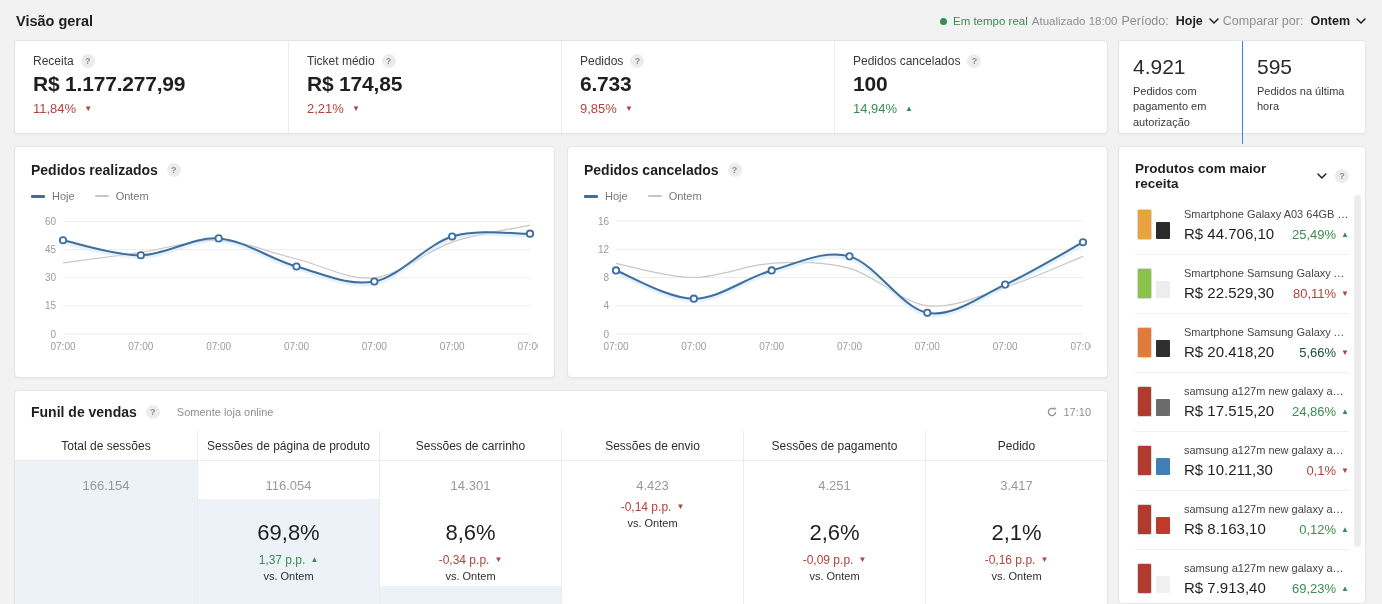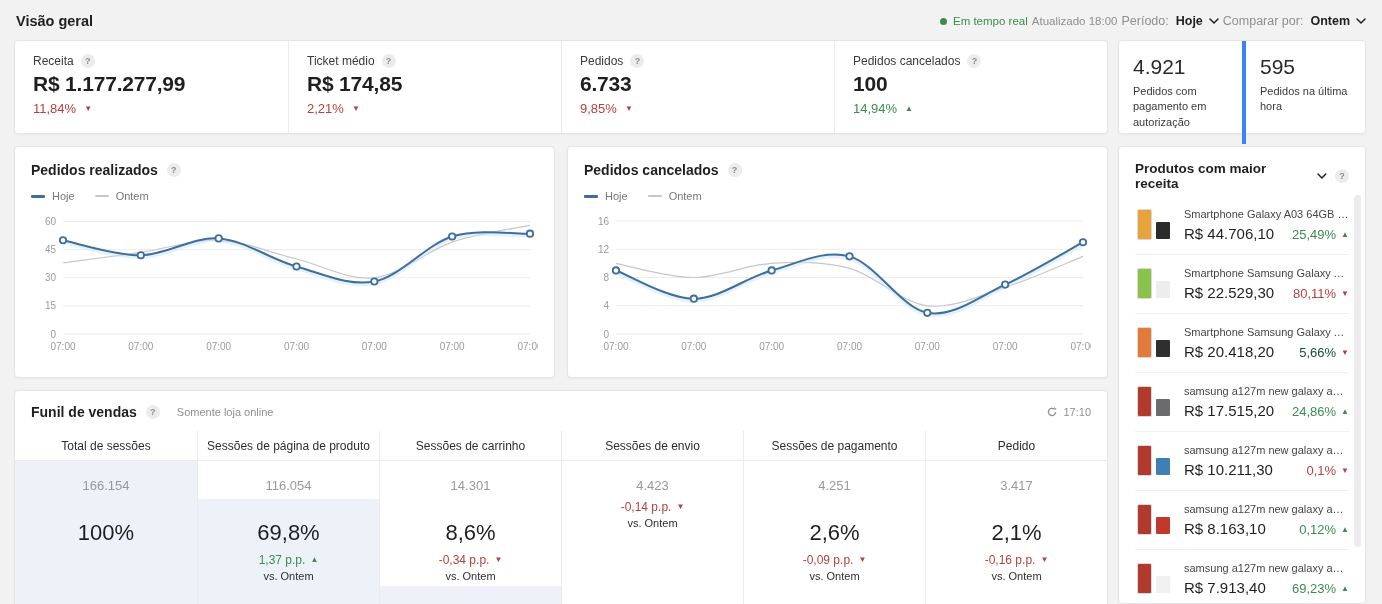--- a/index.html
+++ b/index.html
@@ -27,21 +27,21 @@
   .kpi-card { display:grid; grid-template-columns:repeat(4,1fr); height:94px; }
   .kpi { padding:13px 18px; }
   .kpi + .kpi { border-left:1px solid #ebebec; }
   .kpi-label { font-size:12px; color:#3a3a3c; display:flex; gap:7px; align-items:center; }
   .kpi-value { font-size:21px; font-weight:700; margin-top:4px; letter-spacing:-.2px; }
   .kpi-change { font-size:13px; margin-top:5px; display:flex; align-items:center; gap:8px; }
   .tri { font-size:8px; line-height:1; }
   .help { width:14px; height:14px; border-radius:50%; background:#ececed; color:#8c8c8e; font-size:9px; font-weight:700; display:inline-flex; align-items:center; justify-content:center; flex:none; cursor:pointer; }
   .mini-card { display:grid; grid-template-columns:1fr 1fr; height:94px; }
   .mini { padding:14px 14px; }
-  .mini + .mini { border-left:4px solid #3b82f6; }
+  .mini + .mini { border-left:1px solid #3b82f6; }
   .mini-value { font-size:21px; color:#2a2a2c; }
   .mini-label { font-size:11px; color:#3a3a3c; margin-top:5px; line-height:1.4; }
   
   .charts-row { display:grid; grid-template-columns:1fr 1fr; gap:12px; }
   .chart-card { height:232px; padding:15px 16px; }
   .chart-title { font-size:14px; font-weight:700; display:flex; gap:9px; align-items:center; }
   .legend { display:flex; gap:20px; margin-top:12px; }
   .legend-item { display:flex; align-items:center; gap:7px; font-size:11px; color:#77787a; cursor:pointer; }
   .legend-swatch { width:14px; border-radius:1px; }
   svg.chart { margin-top:4px; display:block; }
@@ -262,21 +262,20 @@
             </svg>
           <span>17:10</span>
         </span>
       </div>
       <div class="funnel-table" id="funnelTable">
           <div class="fcol">
             <div class="fhead">Total de sessões</div>
             <div class="fbody">
               <div class="fshade" style="top: 0px; background: rgb(237, 242, 249);"></div>
               <div class="fnum">166.154</div>
-              <div class="fpct">100%</div>
             </div>
           </div>
           <div class="fcol">
             <div class="fhead">Sessões de página de produto</div>
             <div class="fbody">
               <div class="fshade" style="top: 38px; background: rgb(237, 242, 249);"></div>
               <div class="fnum">116.054</div>
               <div class="fpct">69,8%</div>
               <span class="fchg">
                 <span style="color: rgb(59, 140, 80);">1,37 p.p.</span>

